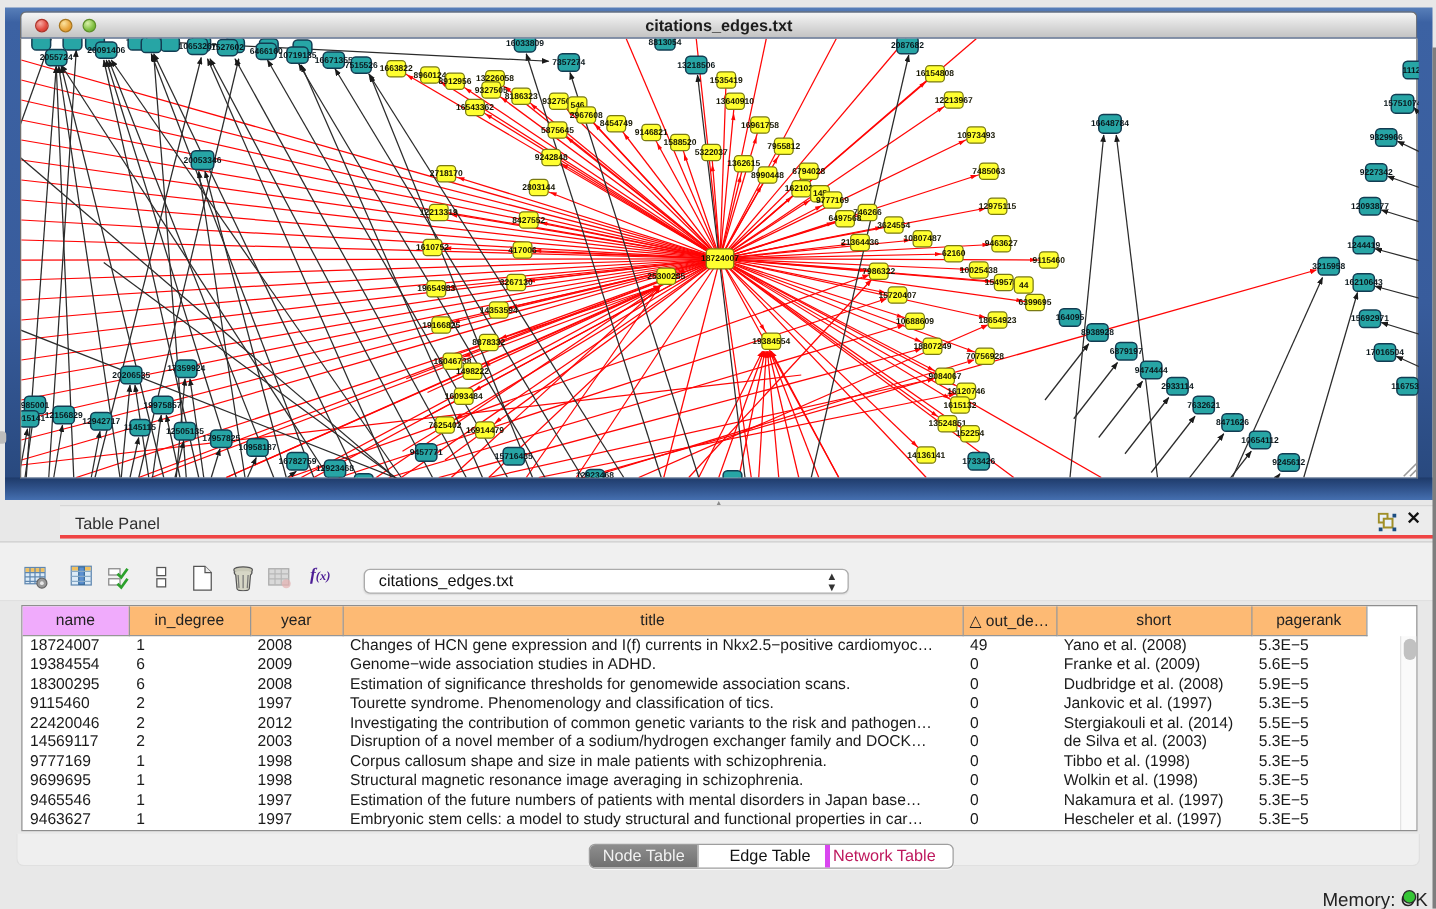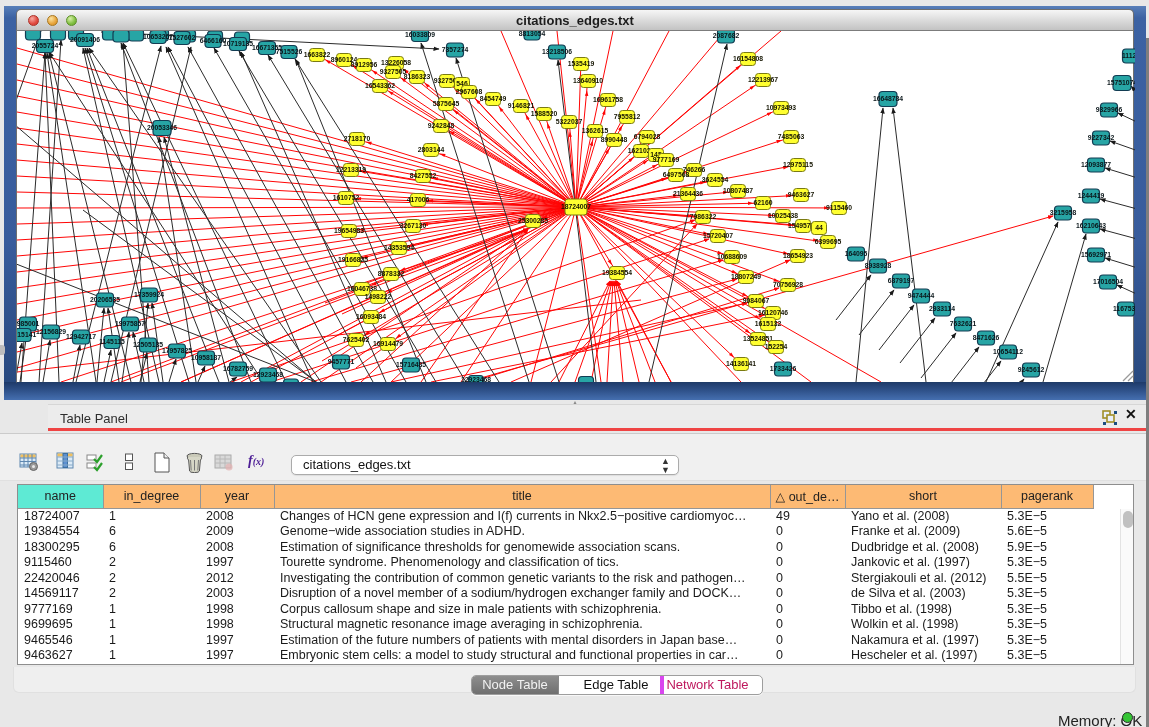--- a/index.html
+++ b/index.html
@@ -39,21 +39,21 @@
 #toolbar svg { position:absolute; top:18px; }
 #dropdown { position:absolute; left:291px; top:21px; width:388px; height:20px; background:#fff;
   border:1px solid #ababab; border-radius:5px; font-size:13px; color:#111; line-height:18px;
   padding-left:11px; box-shadow:0 1px 1px rgba(0,0,0,0.08); }
 #dropdown .arr { position:absolute; right:8px; top:1px; font-size:9px; color:#333; line-height:9px; }
 #tablewrap { position:absolute; left:17px; top:53px; width:1117px; height:181px; background:#fff;
   border:1px solid #8e8e8e; overflow:hidden; }
 #grid { border-collapse:collapse; table-layout:fixed; width:1075px; font-size:12.5px; color:#1a1a1a; }
 #grid th { height:23px; background:#fdba74; border:1px solid #969696; border-top:none;
   font-weight:normal; font-size:12.5px; color:#222; padding:0; }
-#grid th:first-child { background:#5eead4; border-left:none; }
+#grid th:first-child { background:#f0abfc; border-left:none; }
 #grid td { height:15.5px; padding:0 0 0 6px; white-space:nowrap; overflow:hidden; }
 .c1 { width:85px; } .c2 { width:97px; } .c3 { width:74px; } .c4 { width:496px; }
 .c5 { width:75px; } .c6 { width:156px; } .c7 { width:92px; }
 #sbar { position:absolute; left:1102px; top:24px; width:15px; height:157px; background:#fafafa;
   border-left:1px solid #e3e3e3; }
 #sbar .thumb { position:absolute; left:2px; top:2px; width:10px; height:17px; background:#c1c1c1; border-radius:5px; }
 #divnotch { position:absolute; left:569px; top:400px; width:12px; height:6px; color:#8a8a8a; font-size:8px; line-height:5px; text-align:center; }
 
 
 #tabs { position:absolute; left:431px; top:244px; width:292px; height:20px;
@@ -753,21 +753,21 @@
               <td class="c5">0</td>
               <td class="c6">Jankovic et al. (1997)</td>
               <td class="c7">5.3E−5</td>
             </tr>
 <tr>
               <td class="c1">22420046</td>
               <td class="c2">2</td>
               <td class="c3">2012</td>
               <td class="c4">Investigating the contribution of common genetic variants to the risk and pathogen…</td>
               <td class="c5">0</td>
-              <td class="c6">Stergiakouli et al. (2012)</td>
+              <td class="c6">Stergiakouli et al. (2014)</td>
               <td class="c7">5.5E−5</td>
             </tr>
 <tr>
               <td class="c1">14569117</td>
               <td class="c2">2</td>
               <td class="c3">2003</td>
               <td class="c4">Disruption of a novel member of a sodium/hydrogen exchanger family and DOCK…</td>
               <td class="c5">0</td>
               <td class="c6">de Silva et al. (2003)</td>
               <td class="c7">5.3E−5</td>

